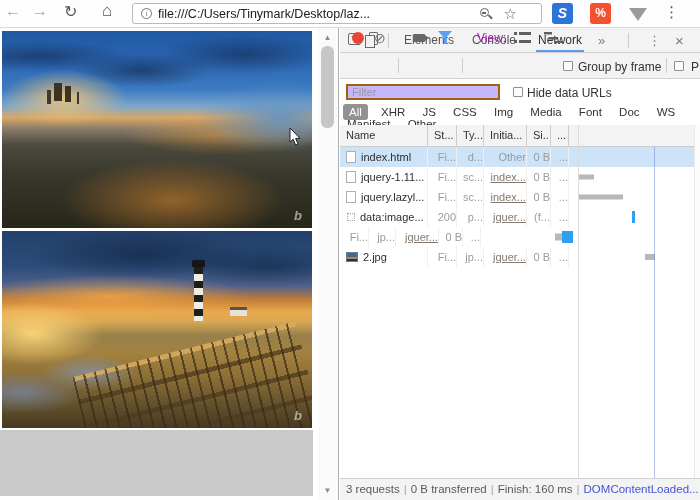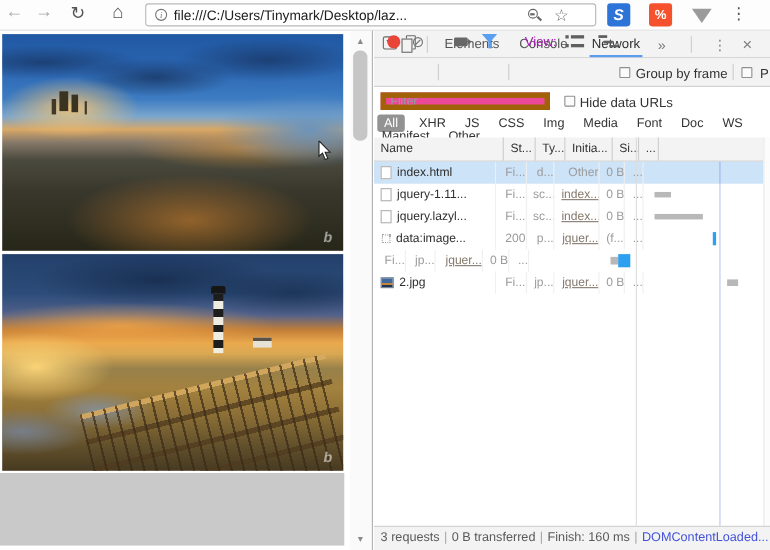--- a/index.html
+++ b/index.html
@@ -113,40 +113,40 @@
       linear-gradient(#5f5f5f,#5f5f5f) 5px 8px/12px 3px no-repeat; }
   .stairic { position:absolute; left:544px; top:32px; width:18px; height:11px;
     background:
       linear-gradient(#5f5f5f,#5f5f5f) 0 0/8px 2.5px no-repeat,
       linear-gradient(#5f5f5f,#5f5f5f) 5px 4.5px/8px 2.5px no-repeat,
       linear-gradient(#5f5f5f,#5f5f5f) 10px 9px/8px 2.5px no-repeat; }
   .chk { position:absolute; width:10px; height:10px; border:1px solid #8f8f8f;
     background:#fbfbfb; border-radius:1px; }
   .lbl12 { position:absolute; font-size:12px; color:#333; white-space:nowrap; }
   .filterbox { position:absolute; left:346px; top:84px; width:154px; height:16px;
-    border:5px solid #a16207; background:#ec4899; font-size:11px; color:#333; padding:0 4px;
+    border:2px solid #a16207; background:#c4b5fd; font-size:11px; color:#333; padding:0 4px;
     font-family:"Liberation Sans",sans-serif; }
   .filterbox::placeholder { color:#9a9a9a; }
   .pills { position:absolute; left:343px; top:106px; width:352px; font-size:11.5px; color:#333; }
   .pill { margin-right:6px; padding:2px 4px; }
   .pill.sel { background:#929292; color:#fff; border-radius:3px; padding:2px 6px; }
 
   
   .thead { position:absolute; left:0; top:97px; width:354px; height:22px; background:#f3f3f3;
     border-bottom:1px solid #ccc; display:flex; font-size:11px; color:#333; }
   .thead .hc { border-right:1px solid #ccc; line-height:21px; padding-left:6px;
     overflow:hidden; white-space:nowrap; position:relative; }
   .hc.wf { border-right:none; }
   .nrow { position:absolute; left:0; width:354px; height:20px; display:flex;
     font-size:11px; color:#9b9b9b; }
   .nrow.selected { background:#cde3f8; }
   .nrow .c { border-right:1px solid #efefef; line-height:20px; padding-left:6px;
     overflow:hidden; white-space:nowrap;text-align:right; }
   .nrow .c.wf { border-right:none; position:relative; padding:0; }
-  .cw0{width:118px;} .cw1{width:29px;} .cw2{width:27px;} .cw3{width:43px;}
+  .cw0{width:88px;} .cw1{width:29px;} .cw2{width:27px;} .cw3{width:43px;}
   .cw4{width:24px;} .cw5{width:18px;} .cw6{width:116px;}
   .namec { color:#2e2e2e; display:flex; align-items:center; }
   .ric { flex:0 0 auto; margin-right:5px; }
   .ric.document { width:10px; height:12px; background:#fff; border:1px solid #b0b0b0; }
   .ric.data { width:8px; height:8px; margin-left:1px; border:1px dotted #aaa; background:#fdfdfd; }
   .ric.image { width:12px; height:10px; border:1px solid #6d7d92;
     background:linear-gradient(180deg,#41699e 0 50%,#c8843c 50% 78%,#23344e 78%); }
   .linkc { color:#84796d; text-decoration:underline; }
   .plainc { color:#9b9b9b; }
   .wfbar { position:absolute; top:50%; transform:translateY(-50%); }

